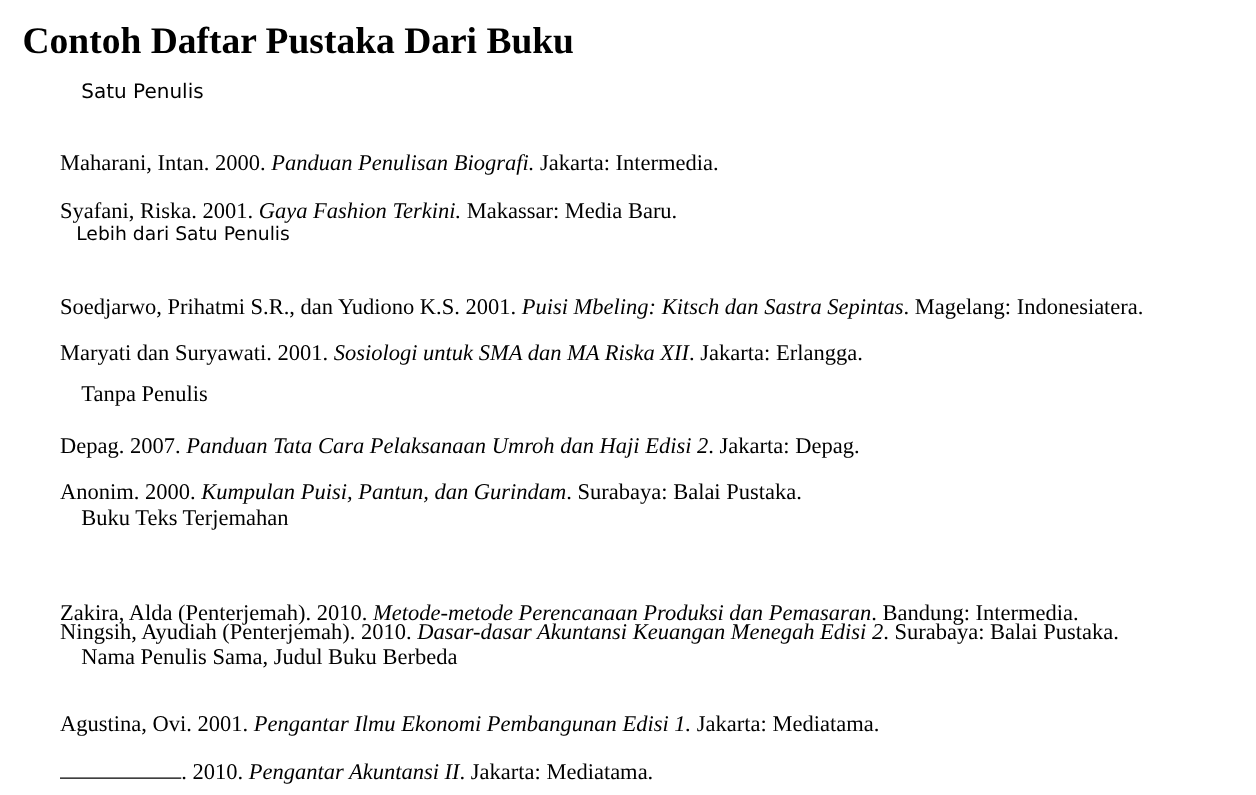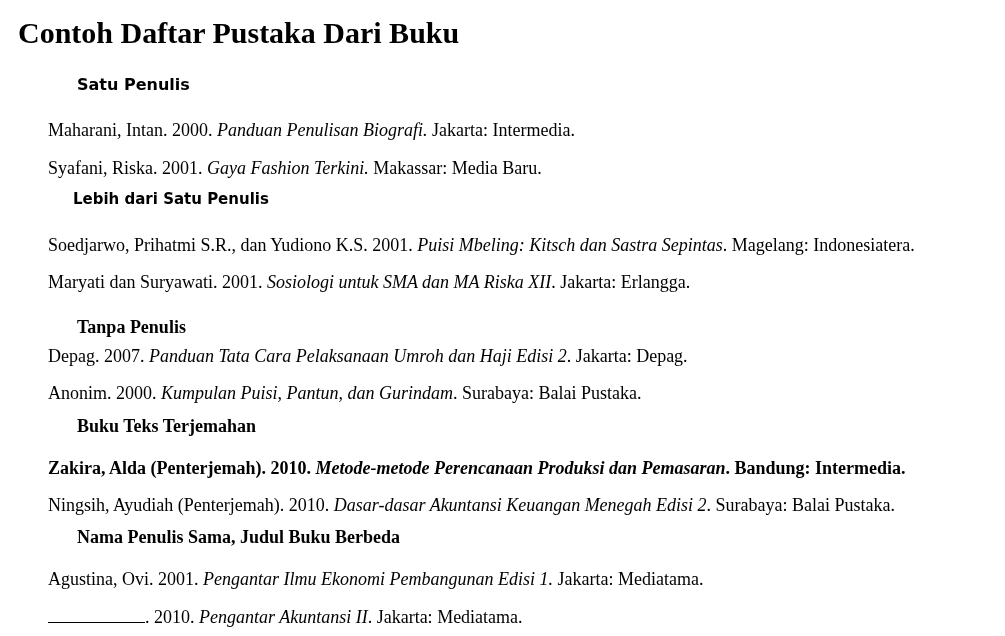--- a/index.html
+++ b/index.html
@@ -7,21 +7,21 @@
       width: 1005px; height: 636px; position: relative; overflow: hidden;
       color: #000000;
       font-family: "Liberation Serif", serif;
     }
     .title {
       position: absolute; left: 14px; top: 12px;
       font-size: 30px; font-weight: bold; line-height: 34px;
       margin: 4px; white-space: nowrap;
     }
     .heading {
-      position: absolute; font-weight: bold; white-space: nowrap; margin: 12px;
+      position: absolute; font-weight: normal; white-space: nowrap; margin: 0;
     }
     .heading.sans {
       font-family: "DejaVu Sans", "Liberation Sans", sans-serif;
       font-size: 16px; line-height: 20px;
     }
     .heading.serif {
       font-family: "Liberation Serif", serif;
       font-size: 18px; line-height: 22px;
     }
     .entry {
@@ -45,18 +45,18 @@
 
 <h2 class="heading sans" style="left:61px; top:177px; font-size:15px;">Lebih dari Satu Penulis</h2>
 <p class="entry" style="top:217px;"><span>Soedjarwo, Prihatmi S.R., dan Yudiono K.S. 2001. </span><i>Puisi Mbeling: Kitsch dan Sastra Sepintas</i><span>. Magelang: Indonesiatera.</span></p>
 <p class="entry" style="top:254px;"><span>Maryati dan Suryawati. 2001. </span><i>Sosiologi untuk SMA dan MA Riska XII</i><span>. Jakarta: Erlangga.</span></p>
 
 <h2 class="heading serif" style="left:65px; top:304px;">Tanpa Penulis</h2>
 <p class="entry" style="top:328px;"><span>Depag. 2007. </span><i>Panduan Tata Cara Pelaksanaan Umroh dan Haji Edisi 2</i><span>. Jakarta: Depag.</span></p>
 <p class="entry" style="top:365px;text-align:center;"><span>Anonim. 2000. </span><i>Kumpulan Puisi, Pantun, dan Gurindam</i><span>. Surabaya: Balai Pustaka.</span></p>
 
 <h2 class="heading serif" style="left:65px; top:403px;">Buku Teks Terjemahan</h2>
-<p class="entry" style="top:440px;font-weight:bold;"><span>Zakira, Alda (Penterjemah). 2010. </span><i>Metode-metode Perencanaan Produksi dan Pemasaran</i><span>. Bandung: Intermedia.</span></p>
+<p class="entry" style="top:462px;"><span>Zakira, Alda (Penterjemah). 2010. </span><i>Metode-metode Perencanaan Produksi dan Pemasaran</i><span>. Bandung: Intermedia.</span></p>
 <p class="entry" style="top:477px;"><span>Ningsih, Ayudiah (Penterjemah). 2010. </span><i>Dasar-dasar Akuntansi Keuangan Menegah Edisi 2</i><span>. Surabaya: Balai Pustaka.</span></p>
 
 <h2 class="heading serif" style="left:65px; top:514px;">Nama Penulis Sama, Judul Buku Berbeda</h2>
 <p class="entry" style="top:551px;"><span>Agustina, Ovi. 2001. </span><i>Pengantar Ilmu Ekonomi Pembangunan Edisi 1.</i><span> Jakarta: Mediatama.</span></p>
 <p class="entry" style="top:589px;"><span class="blank-line"></span><span>. 2010. </span><i>Pengantar Akuntansi II</i><span>. Jakarta: Mediatama.</span></p>
 
 </body></html>

